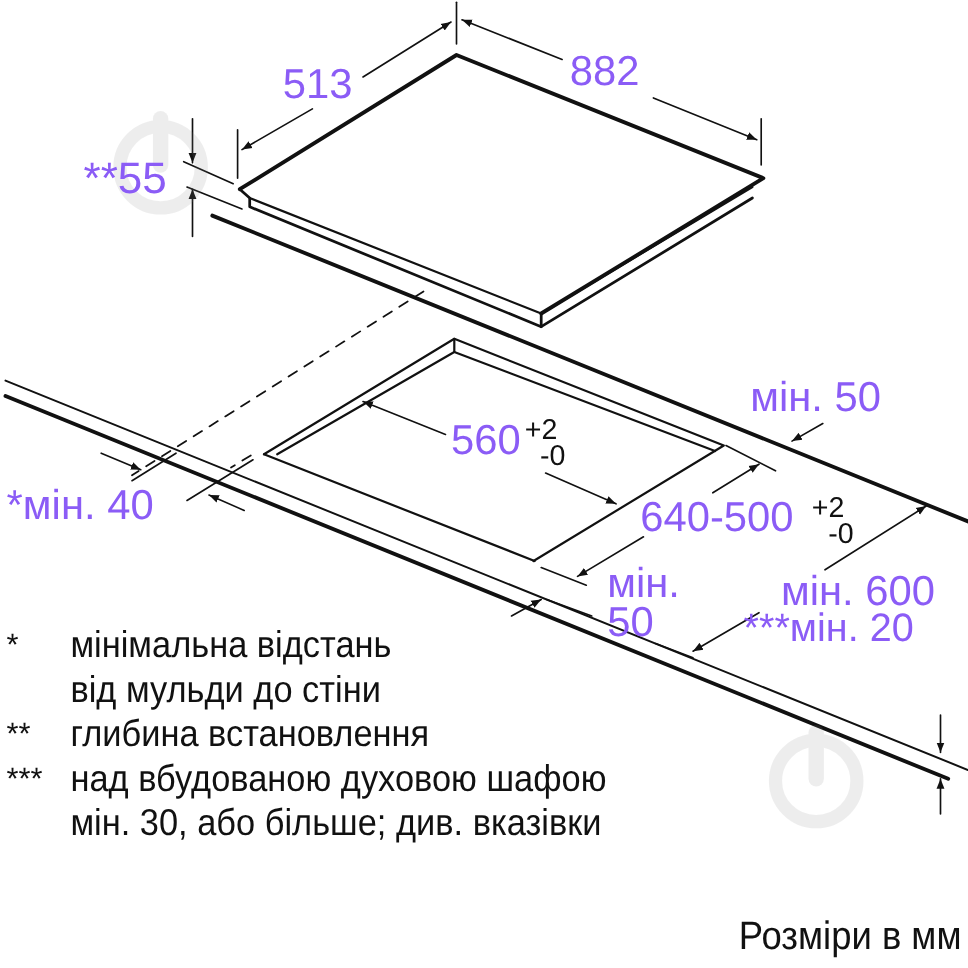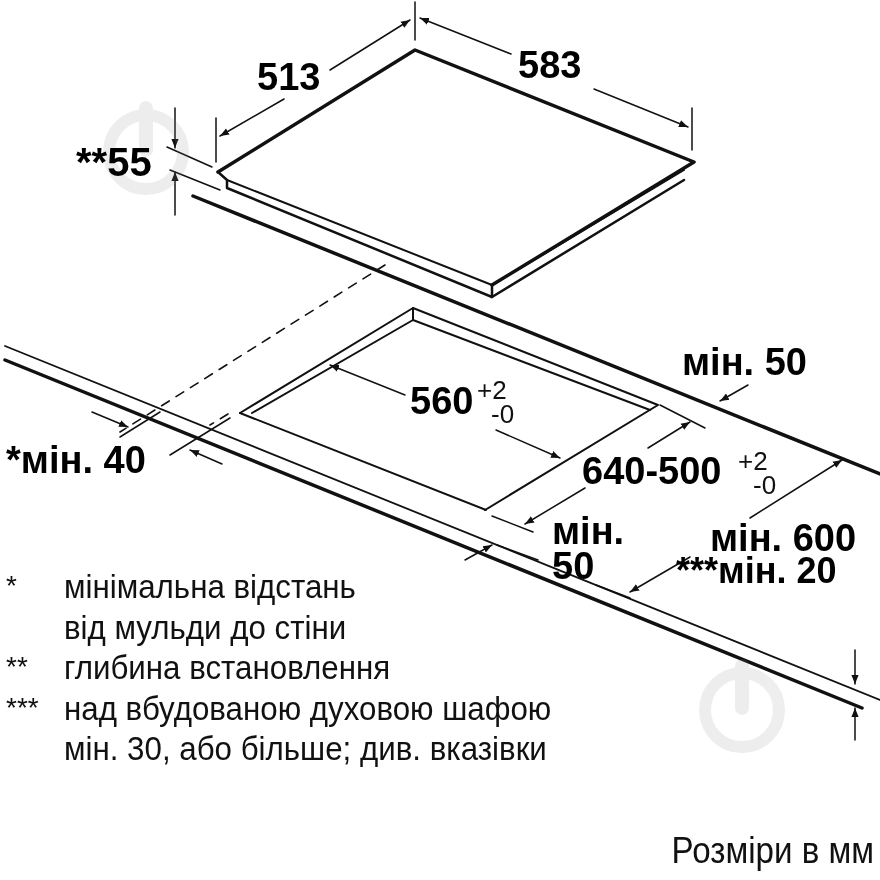--- a/index.html
+++ b/index.html
@@ -1,19 +1,19 @@
 <!DOCTYPE html>
 <html><head>
   <meta charset="utf-8">
   <style>
     html, body { margin: 0; padding: 0; background: #ffffff; }
     body { width: 880px; height: 880px; position: relative; overflow: hidden;
            font-family: "Liberation Sans", "DejaVu Sans", sans-serif; color: #111; }
     #diagram { position: absolute; left: 0; top: 0; width: 880px; height: 880px; }
-    .lbl { position: absolute; white-space: nowrap; font-size: 38px; line-height: 1; color: #000000; font-weight: bold; }
+    .lbl { position: absolute; white-space: nowrap; font-size: 38px; line-height: 1; color: #8b5cf6; }
     .sup { position: absolute; font-size: 26px; line-height: 1; }
     .sub { position: absolute; font-size: 26px; line-height: 1; }
     .notes { position: absolute; left: 6px; top: 566px; font-size: 34px; line-height: 40.5px; }
     .note-row { display: flex; }
     .note-mark { width: 58px; flex: none; font-size: 28px; }
     .note-text { white-space: nowrap; transform: scaleX(0.92); transform-origin: left; }
     .units { position: absolute; right: 6px; bottom: 8px; font-size: 36px; transform: scaleX(0.92); transform-origin: right; }
     .watermark { position: absolute; opacity: 0.14; }
   </style>
 </head>
@@ -91,21 +91,21 @@
 
   <g class="watermark" fill="none" stroke="#888" stroke-width="12">
     <circle cx="146" cy="152" r="37"></circle>
     <line x1="146" y1="108" x2="146" y2="150" stroke-width="14" stroke-linecap="round"></line>
     <circle cx="742" cy="710" r="37"></circle>
     <line x1="742" y1="666" x2="742" y2="708" stroke-width="14" stroke-linecap="round"></line>
   </g>
 </svg>
 
 <div class="lbl" style="left:257px;top:58px;">513</div>
-<div class="lbl" style="left:518px;top:46px;">583</div>
+<div class="lbl" style="left:518px;top:46px;">882</div>
 <div class="lbl" style="left:76px;top:142px;font-size:40px;">**55</div>
 
 <div class="lbl" style="left:410px;top:382px;text-align:right;">560</div>
 <div class="sup" style="left:477px;top:377px;">+2</div>
 <div class="sub" style="left:491px;top:401px;">-0</div>
 
 <div class="lbl" style="left:582px;top:452px;">640-500</div>
 <div class="sup" style="left:738px;top:448px;">+2</div>
 <div class="sub" style="left:753px;top:472px;">-0</div>
 

